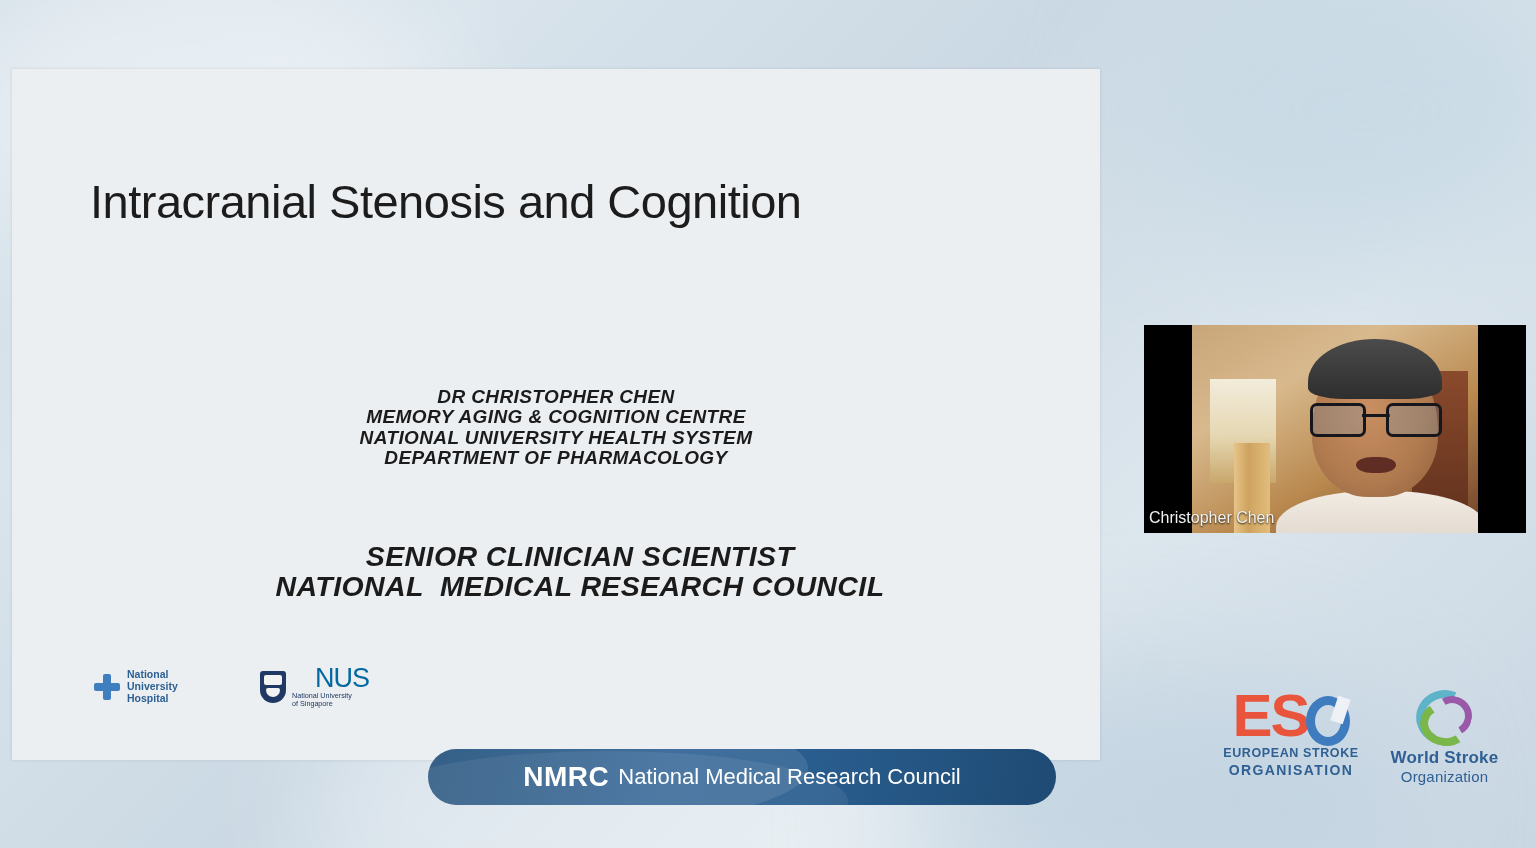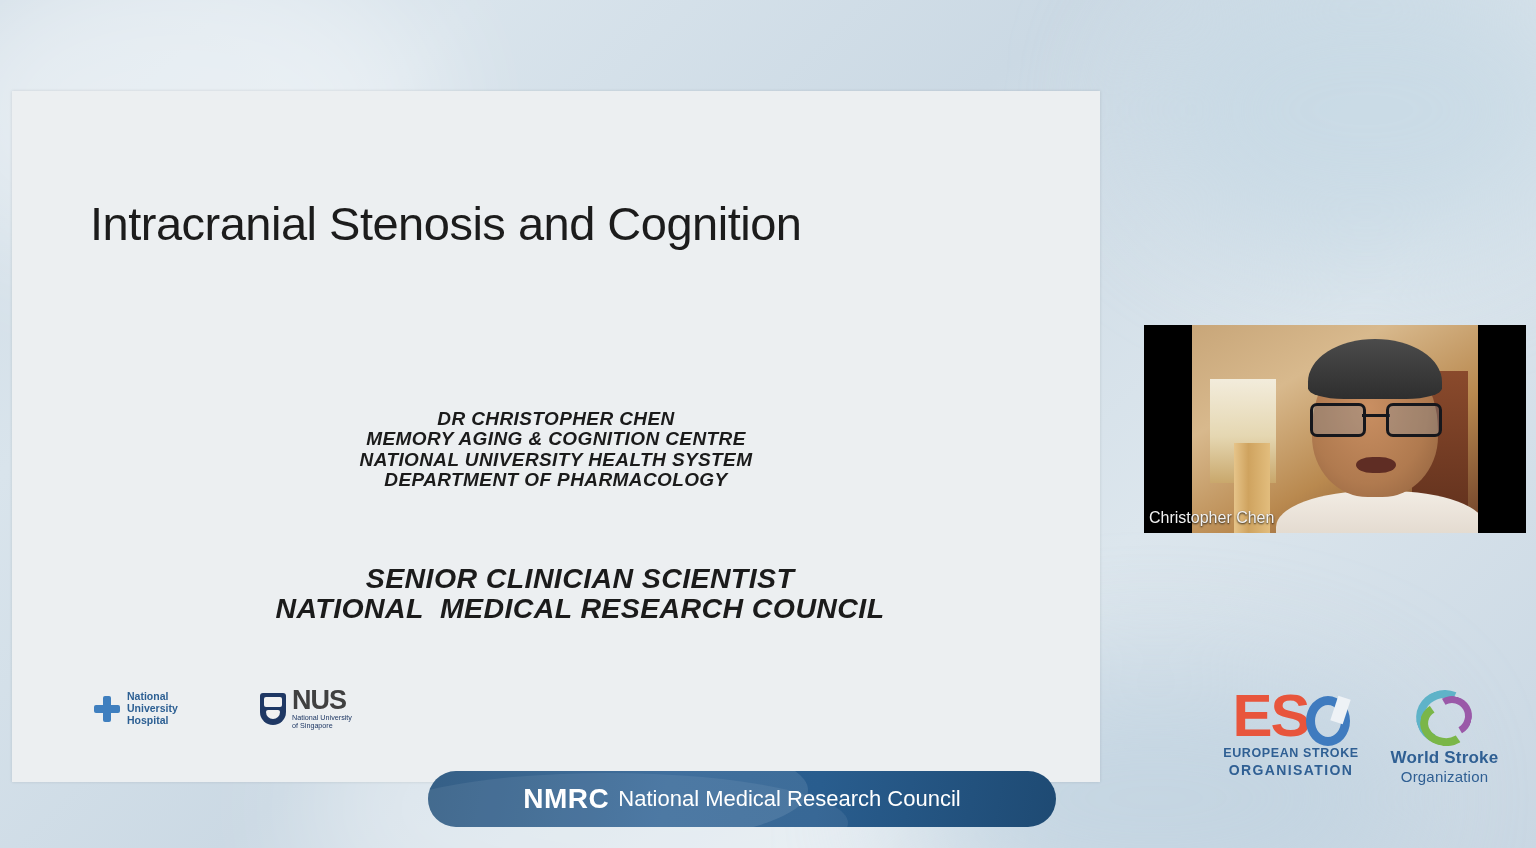--- a/index.html
+++ b/index.html
@@ -27,21 +27,21 @@
   }
   .blob.b1 { left: -80px; top: -60px; width: 520px; height: 340px; background: rgba(255,255,255,0.45); }
   .blob.b2 { right: -60px; top: -40px; width: 460px; height: 300px; background: rgba(198,216,228,0.75); }
   .blob.b3 { left: 300px; bottom: -120px; width: 700px; height: 320px; background: rgba(255,255,255,0.35); }
   .blob.b4 { right: 120px; bottom: -80px; width: 520px; height: 260px; background: rgba(186,206,222,0.6); }
 
   
   #slide {
     position: absolute;
     left: 12px;
-    top: 91px;
+    top: 69px;
     width: 1088px;
     height: 691px;
     background: #eceff1;
     box-shadow: 0 0 3px rgba(0,0,0,0.12);
   }
 
   .slide-title {
     position: absolute;
     left: 78px;
     top: 105px;
@@ -134,25 +134,26 @@
     content: "";
     position: absolute;
     left: 6px; top: 17px;
     width: 14px; height: 9px;
     background: #f2f2f2;
     border-radius: 2px 2px 7px 7px;
   }
   .nus .nustxt { text-align: left; }
   .nus .big {
     font-size: 27px;
-    font-weight: bold;
-    color: #404040;
+    font-weight: normal;
+    color: #0369a1;
     letter-spacing: -1px;
     line-height: 0.95;
     display: block;
+    margin-left: 23px;
   }
   .nus .small {
     font-size: 7.2px;
     color: #1f3864;
     line-height: 1.1;
     display: block;
     white-space: pre-line;
   }
 
   

